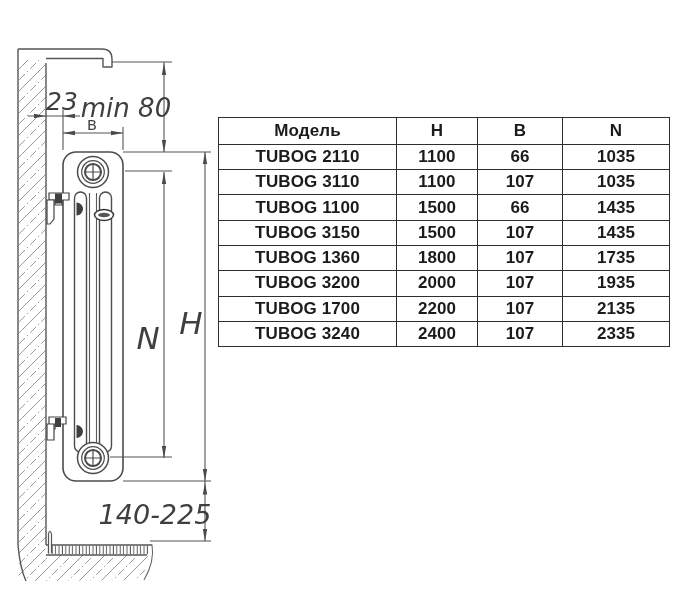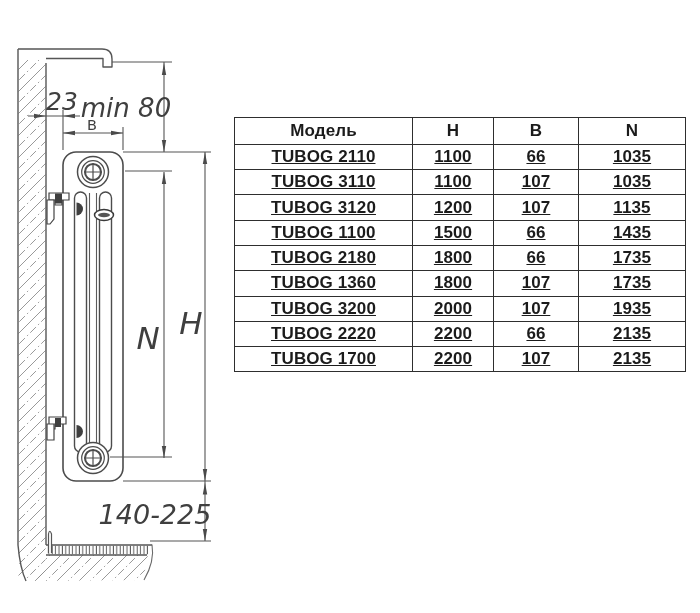--- a/index.html
+++ b/index.html
@@ -2,32 +2,32 @@
 <html><head>
 <meta charset="utf-8">
 <style>
   html,body{margin:0;padding:0;}
   body{
     width:700px;height:613px;position:relative;background:#ffffff;
     font-family:"Liberation Sans", sans-serif;overflow:hidden;
   }
   .canvas{position:absolute;inset:0;width:700px;height:613px;}
   #drawing{position:absolute;left:0;top:0;}
-  .spec-table{position:absolute;left:234px;top:117px;}
+  .spec-table{position:absolute;left:218px;top:117px;}
   table{
     border-collapse:collapse;table-layout:fixed;width:451px;
     font-family:"Liberation Sans", sans-serif;
   }
   th,td{
     border:1.6px solid #2e2e2e;text-align:center;vertical-align:middle;
     color:#1b1b1b;padding:0;font-size:17px;white-space:nowrap;
     font-weight:600;letter-spacing:0.1px;
   }
   th{height:25.8px;}
-  td{height:24.3px;text-decoration:underline;}
+  td{height:24.3px;}
   .dim-text{
     font-family:"DejaVu Sans", sans-serif;font-style:italic;fill:#3f3f3f;
   }
   .dim-text-small{
     font-family:"DejaVu Sans", sans-serif;fill:#3f3f3f;
   }
 </style>
 </head>
 <body>
 
@@ -168,58 +168,52 @@
             <td>66</td>
             <td>1035</td>
           </tr>
           <tr>
             <td>TUBOG 3110</td>
             <td>1100</td>
             <td>107</td>
             <td>1035</td>
           </tr>
           <tr>
-            <td>TUBOG 3120</td>
-            <td>1200</td>
-            <td>107</td>
-            <td>1135</td>
-          </tr>
-          <tr>
             <td>TUBOG 1100</td>
             <td>1500</td>
             <td>66</td>
             <td>1435</td>
           </tr>
           <tr>
-            <td>TUBOG 2180</td>
-            <td>1800</td>
-            <td>66</td>
-            <td>1735</td>
+            <td>TUBOG 3150</td>
+            <td>1500</td>
+            <td>107</td>
+            <td>1435</td>
           </tr>
           <tr>
             <td>TUBOG 1360</td>
             <td>1800</td>
             <td>107</td>
             <td>1735</td>
           </tr>
           <tr>
             <td>TUBOG 3200</td>
             <td>2000</td>
             <td>107</td>
             <td>1935</td>
           </tr>
           <tr>
-            <td>TUBOG 2220</td>
-            <td>2200</td>
-            <td>66</td>
-            <td>2135</td>
-          </tr>
-          <tr>
             <td>TUBOG 1700</td>
             <td>2200</td>
             <td>107</td>
             <td>2135</td>
+          </tr>
+          <tr>
+            <td>TUBOG 3240</td>
+            <td>2400</td>
+            <td>107</td>
+            <td>2335</td>
           </tr>
         </tbody>
     </table>
   </div>
 
 </div>
 
 </body></html>

